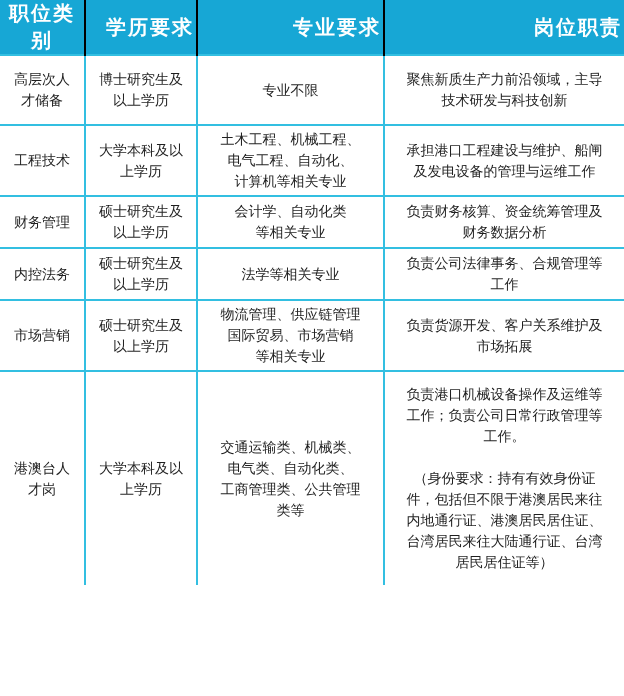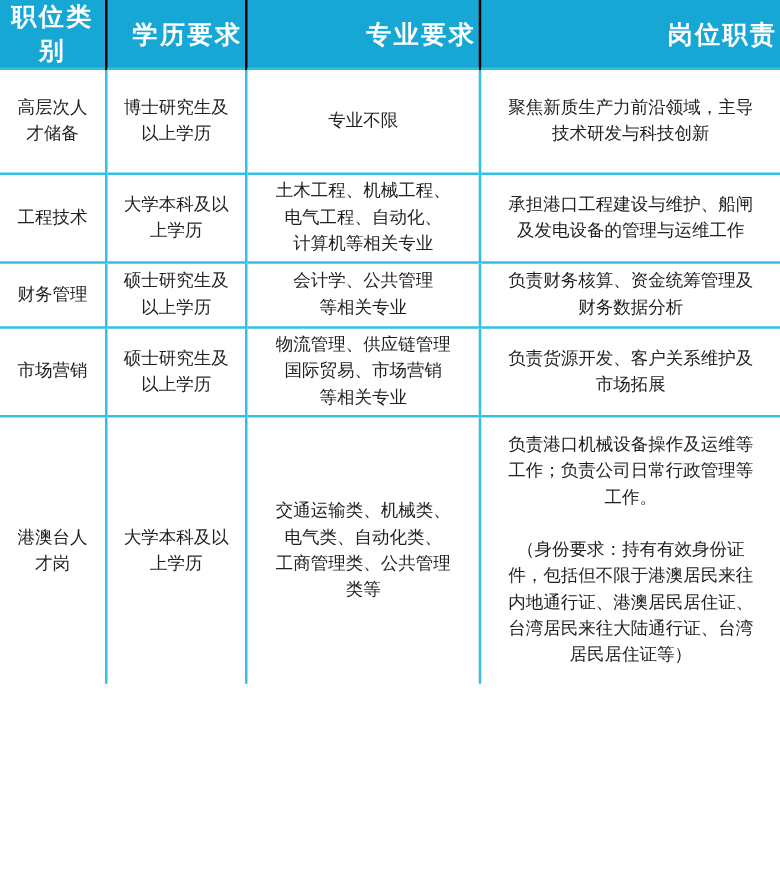--- a/index.html
+++ b/index.html
@@ -68,21 +68,21 @@
   </colgroup>
   <thead>
     <tr>
       <th>职位类别</th>
       <th>学历要求</th>
       <th>专业要求</th>
       <th>岗位职责</th>
     </tr>
   </thead>
   <tbody>
-    <tr style="height:84px;margin-top:36px;">
+    <tr style="height:70px;margin-top:36px;">
       <td>高层次人
 才储备</td>
       <td>博士研究生及
 以上学历</td>
       <td>专业不限</td>
       <td>聚焦新质生产力前沿领域，主导
 技术研发与科技创新</td>
     </tr>
     <tr style="height:70px;">
       <td>工程技术</td>
@@ -91,24 +91,32 @@
       <td>土木工程、机械工程、
 电气工程、自动化、
 计算机等相关专业</td>
       <td>承担港口工程建设与维护、船闸
 及发电设备的管理与运维工作</td>
     </tr>
     <tr style="height:52px;">
       <td>财务管理</td>
       <td>硕士研究生及
 以上学历</td>
-      <td>会计学、公共管理
+      <td>会计学、自动化类
 等相关专业</td>
       <td>负责财务核算、资金统筹管理及
 财务数据分析</td>
+    </tr>
+    <tr style="height:52px;">
+      <td>内控法务</td>
+      <td>硕士研究生及
+以上学历</td>
+      <td>法学等相关专业</td>
+      <td>负责公司法律事务、合规管理等
+工作</td>
     </tr>
     <tr style="height:70px;">
       <td>市场营销</td>
       <td>硕士研究生及
 以上学历</td>
       <td>物流管理、供应链管理
 国际贸易、市场营销
 等相关专业</td>
       <td>负责货源开发、客户关系维护及
 市场拓展</td>

